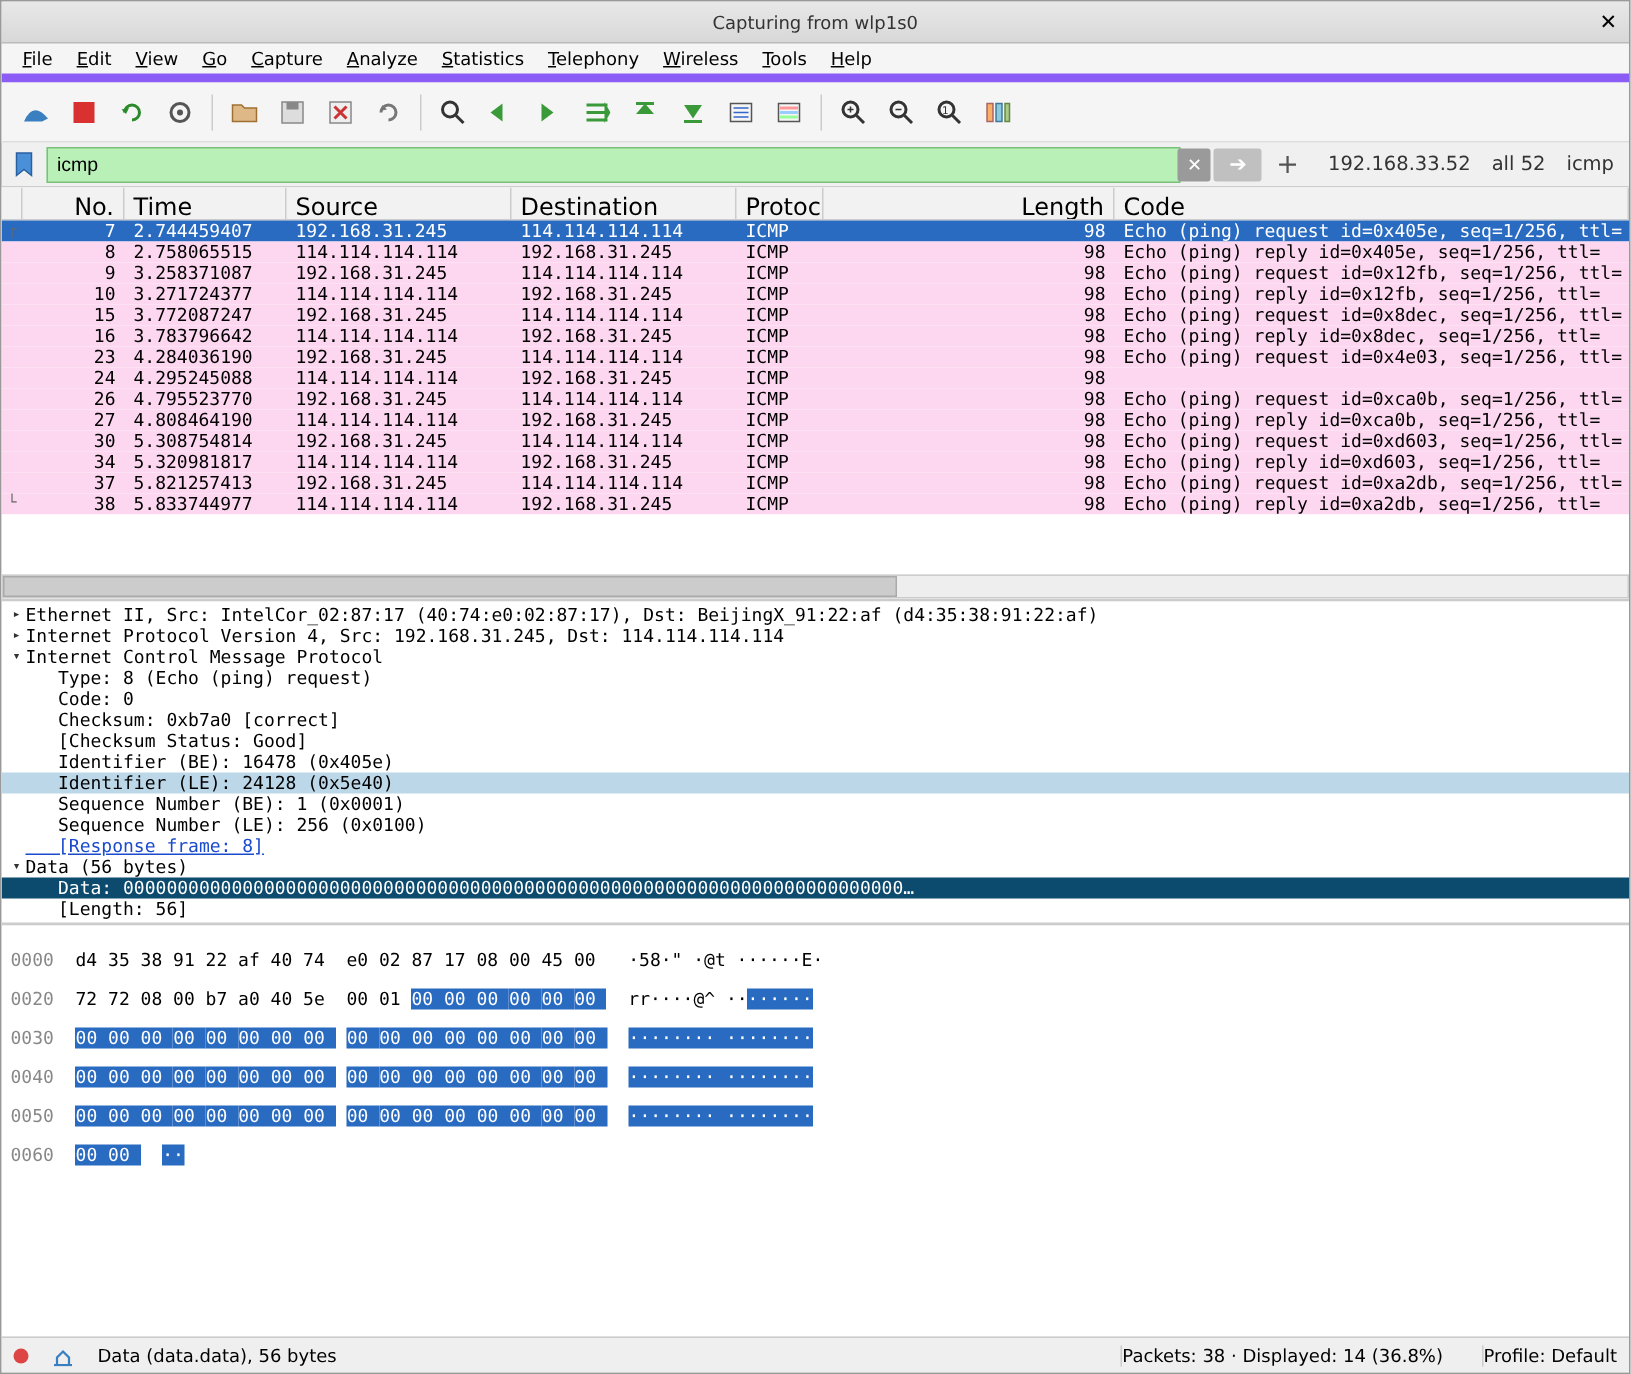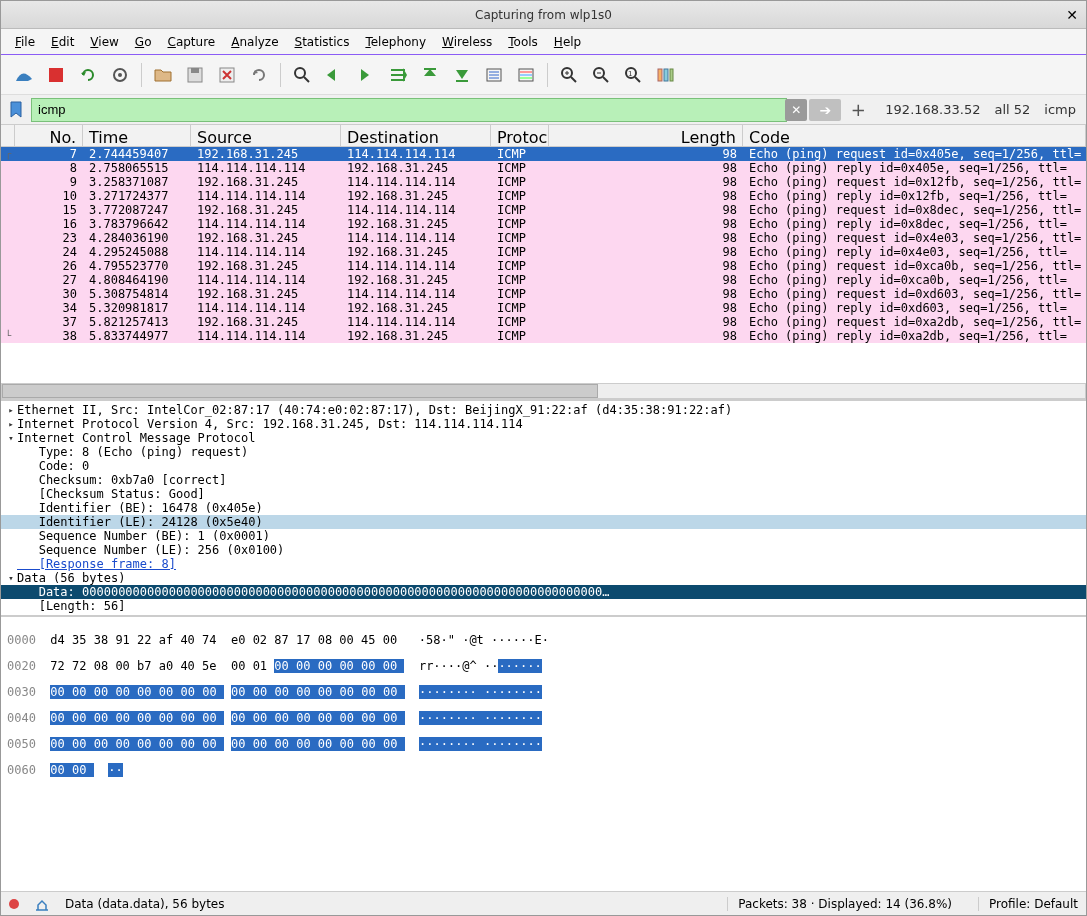--- a/index.html
+++ b/index.html
@@ -1,20 +1,20 @@
 <!DOCTYPE html>
 <html><head>
 <meta charset="utf-8">
 <style>
 * { box-sizing: border-box; margin: 0; padding: 0; }
 body { font-family: "DejaVu Sans", Arial, sans-serif; font-size: 12px; background: #f0f0f0; width: 1087px; height: 916px; overflow: hidden; display: flex; flex-direction: column; border: 1px solid #999; }
 .titlebar { background: linear-gradient(#e8e8e8,#d8d8d8); height: 28px; display: flex; align-items: center; justify-content: center; position: relative; border-bottom: 1px solid #bbb; }
 .titlebar .title { font-weight: normal; color: #333; }
 .titlebar .close { position: absolute; right: 8px; top: 6px; font-size: 14px; cursor: pointer; }
-.menubar { background: #f5f5f5; height: 26px; display: flex; align-items: center; padding: 0 8px; gap: 4px; border-bottom: 1px solid #8b5cf6; }
+.menubar { background: #f5f5f5; height: 26px; display: flex; align-items: center; padding: 0 8px; gap: 4px; border-bottom: 6px solid #8b5cf6; }
 .menubar span { padding: 3px 6px; cursor: pointer; }
 .menubar span u { text-decoration: underline; }
 .toolbar { background: #f5f5f5; height: 40px; display: flex; align-items: center; padding: 0 8px; gap: 2px; border-bottom: 1px solid #ddd; }
 .tbtn { width: 30px; height: 30px; display:flex; align-items:center; justify-content:center; border:1px solid transparent; border-radius:3px; cursor:pointer; }
 .tsep { width:1px; height:24px; background:#ccc; margin:0 4px; }
 .filterbar { display:flex; align-items:center; height:30px; border-bottom:1px solid #ccc; }
 .filter-icon { width:22px; height:22px; margin:0 4px; display:flex; align-items:center; justify-content:center; }
 .filter-input { flex:1; background:#b8f0b8; border:1px solid #7ac07a; height:24px; padding:0 6px; font-size:13px; outline:none; }
 .filter-clear { width:22px; height:22px; background:#9a9a9a; color:#fff; display:flex; align-items:center; justify-content:center; margin-left:-2px; border-radius:2px; cursor:pointer; font-weight:bold; }
 .filter-arrow { width:32px; height:22px; background:#c0c0c0; margin-left:2px; border-radius:2px; display:flex;align-items:center;justify-content:center;color:#fff;font-size:14px; }
@@ -39,21 +39,21 @@
 .drow.sel1 { background:#bcd7e8; }
 .drow.sel2 { background:#0c4a6e; color:#fff; }
 .drow.link { color:#1a4bcc; text-decoration:underline; }
 .hexpane { background:#fff; font-family:"DejaVu Sans Mono","Consolas",monospace; font-size:12px; padding:4px 6px; flex:1; overflow:auto; }
 .hexrow { height:14px; white-space:pre;margin-top:12px; }
 .hexoff { color:#888; }
 .hexsel { background:#2a6bc2; color:#fff; }
 .statusbar { height:24px; background:#efefef; border-top:1px solid #ccc; display:flex; align-items:center; font-size:12px; padding:0 8px; gap:16px;}
 .statusbar .sdot{ width:10px; height:10px; border-radius:50%; background:#d44; }
 .statusbar .mid{ flex:1;}
-.statusbar .sec{ border-left:1px solid #ccc; padding-left:10px; margin-left:10px;}
+.statusbar .sec{ border-left:1px solid #ccc; margin-left:10px;}
 svg { display:block; }
 </style>
 </head>
 <body>
 
 <div class="titlebar">
   <span class="title">Capturing from wlp1s0</span>
   <span class="close">✕</span>
 </div>
 
@@ -298,21 +298,20 @@
         <div class="c-info">Echo (ping) request  id=0x4e03, seq=1/256, ttl=</div>
       </div>
       <div class="prow pink">
         <div class="gutter"></div>
         <div class="c-no">24</div>
         <div class="c-time">4.295245088</div>
         <div class="c-src">114.114.114.114</div>
         <div class="c-dst">192.168.31.245</div>
         <div class="c-proto">ICMP</div>
         <div class="c-len">98</div>
-        <div class="c-info">Echo (ping) reply    id=0x4e03, seq=1/256, ttl=</div>
       </div>
       <div class="prow pink">
         <div class="gutter"></div>
         <div class="c-no">26</div>
         <div class="c-time">4.795523770</div>
         <div class="c-src">192.168.31.245</div>
         <div class="c-dst">114.114.114.114</div>
         <div class="c-proto">ICMP</div>
         <div class="c-len">98</div>
         <div class="c-info">Echo (ping) request  id=0xca0b, seq=1/256, ttl=</div>

